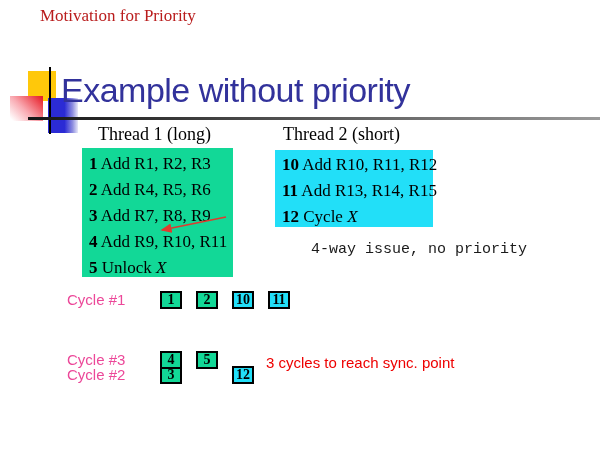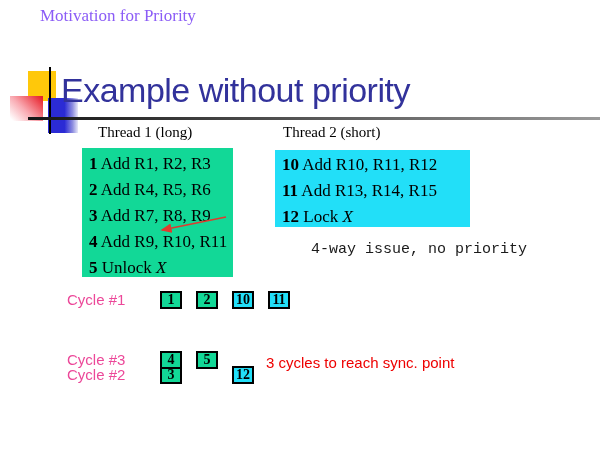--- a/index.html
+++ b/index.html
@@ -4,21 +4,21 @@
 <style>
   html, body { margin: 0; padding: 0; background: #ffffff; }
   .slide {
     position: relative; width: 600px; height: 450px;
     background: #ffffff; overflow: hidden;
     font-family: "Liberation Serif", serif;
   }
   .abs { position: absolute; }
 
   .top-note {
-    left: 40px; top: 6px; font-size: 17px; color: #8b5cf6;
+    left: 40px; top: 6px; font-size: 17px; color: #b91c1c;
     font-family: "Liberation Serif", serif;
   }
 
   
   .sq-yellow { left: 28px; top: 71px; width: 28px; height: 30px; background: var(--deco-yellow); }
   .sq-pink   { left: 10px; top: 96px; width: 33px; height: 25px;
                background: linear-gradient(225deg, var(--deco-pink) 5%, #f9aab2 55%, #ffffff 95%); }
   .sq-blue   { left: 48px; top: 98px; width: 30px; height: 35px;
                background: linear-gradient(90deg, var(--deco-blue) 55%, #8f8fe0 82%, #e8e8f8 100%); }
   .deco-vline { left: 49px; top: 67px; width: 2px; height: 67px; background: #000; }
@@ -26,30 +26,30 @@
   .title {
     left: 61px; top: 71px; margin: 0; font-size: 34px; font-weight: 400;
     color: var(--title-color); font-family: "Liberation Sans", sans-serif;
     letter-spacing: -0.5px; white-space: nowrap;
   }
   .title-rule {
     left: 28px; top: 117px; width: 572px; height: 3px;
     background: linear-gradient(90deg, #161616, #9a9a9a);
   }
 
-  .thread-header { top: 124px; font-size: 15px; color: #000; white-space: nowrap; }
+  .thread-header { top: 124px; font-size: 18px; color: #000; white-space: nowrap; }
   .th1 { left: 98px; }
   .th2 { left: 283px; }
 
   .instr-box { font-size: 17px; color: #000; line-height: 26px; white-space: nowrap; }
   .instr-box b { font-weight: bold; }
   .instr-box i { font-style: italic; font-family: "Liberation Serif", serif; }
   .box-green { left: 82px; top: 148px; width: 151px; height: 129px;
                background: var(--green); padding: 3px 0 0 7px; box-sizing: border-box; }
-  .box-cyan  { left: 275px; top: 150px; width: 195px; height: 77px;
+  .box-cyan  { left: 275px; top: 150px; width: 158px; height: 77px;
                background: var(--cyan); padding: 2px 0 0 7px; box-sizing: border-box; }
 
   .dep-arrow { left: 150px; top: 210px; overflow: visible; }
 
   .caption {
     left: 290px; top: 241px; font-size: 15px; color: #1a1a1a;
     font-family: Liberation Mono, monospace; white-space: nowrap; margin-left: 21px;
   }
 
   .cycle-row { left: 0; width: 600px; height: 18px; }
@@ -104,21 +104,21 @@
       <marker id="ah" markerWidth="8" markerHeight="8" refX="6" refY="3" orient="auto">
         <path d="M0,0 L7,3 L0,6 z" fill="#E03A2E"></path>
       </marker>
     </defs>
     <line x1="76" y1="7" x2="12" y2="20" stroke="#E03A2E" stroke-width="1.6" marker-end="url(#ah)"></line>
   </svg>
 
   <div class="abs instr-box box-cyan">
     <div><b>10</b><span> Add R10, R11, R12</span><i></i></div>
     <div><b>11</b><span> Add R13, R14, R15</span><i></i></div>
-    <div><b>12</b><span> Lock </span><i>X</i></div>
+    <div><b>12</b><span> Cycle </span><i>X</i></div>
   </div>
 
   <div class="abs caption">4-way issue, no priority</div>
 
   <div class="abs cycle-row row1">
     <div class="cycle-label">Cycle #1</div>
     <div class="slots">
       <div class="slot slot-green col1">1</div>
       <div class="slot slot-green col2">2</div>
       <div class="slot slot-cyan col3">10</div>

